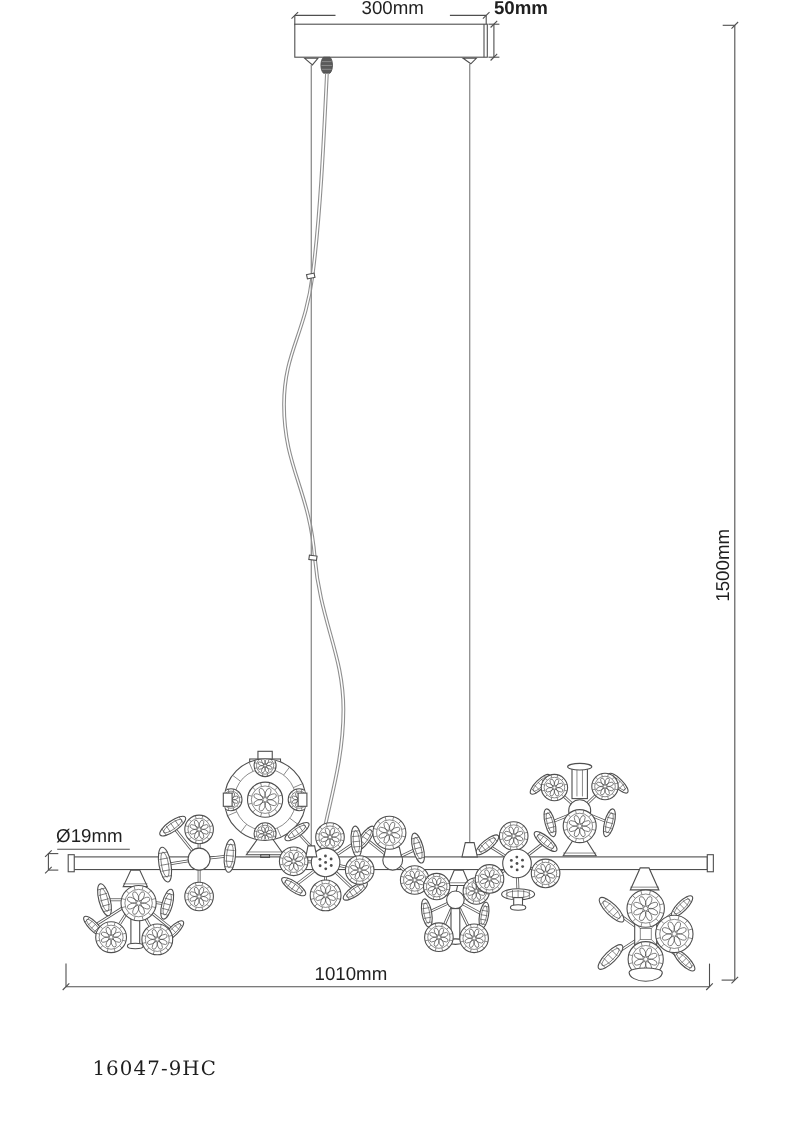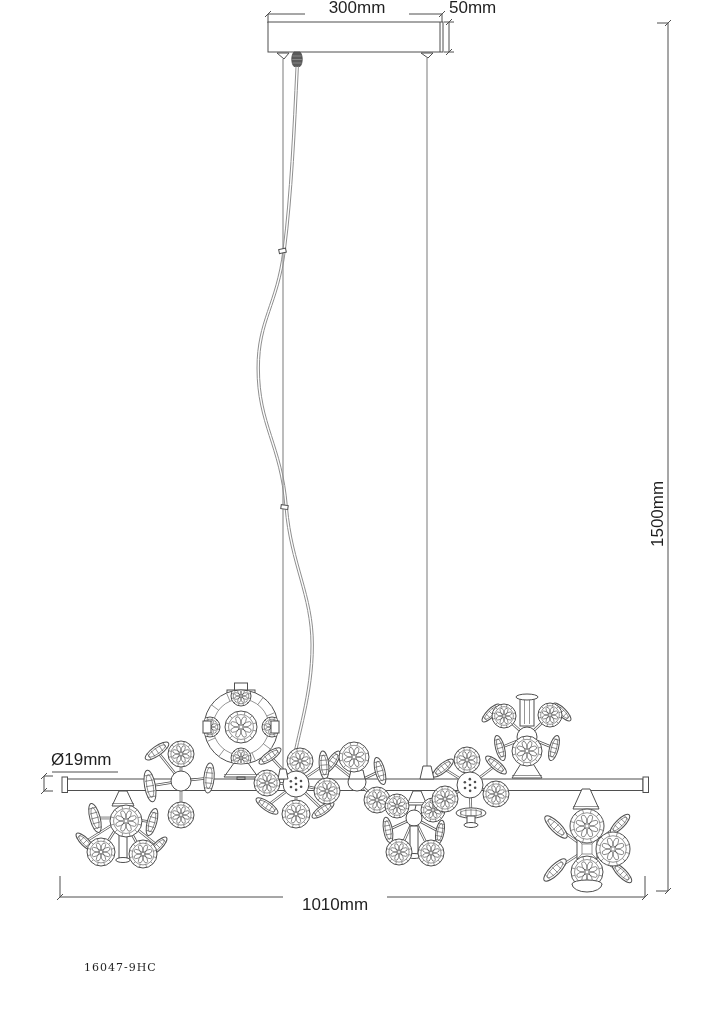--- a/index.html
+++ b/index.html
@@ -15,21 +15,21 @@
     position:absolute; color:var(--text); font-size:17px; line-height:17px;
     white-space:nowrap; background:var(--bg); padding:0 2px;
   }
   .dim-label.center{text-align:center;}
   #lbl-1500{
     left:649px; top:549px; transform:rotate(-90deg); transform-origin:top left;
     background:transparent;
   }
   #lbl-model{
     position:absolute; left:84px; top:961px; color:var(--text);
-    font-family:"DejaVu Serif", serif; font-size:11px; letter-spacing:1px;
+    font-family:"DejaVu Serif", serif; font-size:18px; letter-spacing:1px;
     white-space:nowrap;
   }
   .ln{fill:none; stroke:var(--line); stroke-width:1;}
   .f{fill:#fff;}
   .thin{stroke-width:.6;}
   .wire{stroke:var(--wire); stroke-width:1.2; fill:none;}
   .cable{stroke:var(--wire); stroke-width:1; fill:none;}
 </style>
 </head>
 <body>
@@ -1257,22 +1257,22 @@
         </g>
       </g>
       <g>
         <polygon points="280,769 286,769 288,779 278,779" class="ln f"></polygon>
         <polygon points="423,766 431,766 434,779 420,779" class="ln f"></polygon>
       </g>
     </svg>
 
   <div class="dim-label center" id="lbl-300" style="left:305px;top:-1px;width:100px;">300mm</div>
 
-  <div class="dim-label" id="lbl-50" style="left:447px;top:-1px;">50mm</div>
+  <div class="dim-label" id="lbl-50" style="left:447px;top:-1px;font-weight:bold;">50mm</div>
 
   <div class="dim-label" id="lbl-1500">1500mm</div>
 
-  <div class="dim-label center" id="lbl-1010" style="left:283px;top:877px;width:100px;margin-top:19px;">1010mm</div>
+  <div class="dim-label center" id="lbl-1010" style="left:267px;top:877px;width:100px;">1010mm</div>
 
   <div class="dim-label" id="lbl-dia" style="left:49px;top:751px;background:transparent;">Ø19mm</div>
 
   <div id="lbl-model">16047-9HC</div>
 </div>
 
 </body></html>

